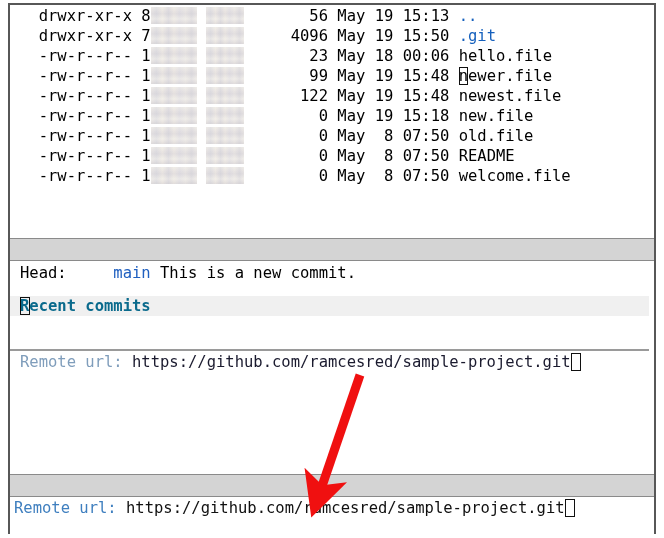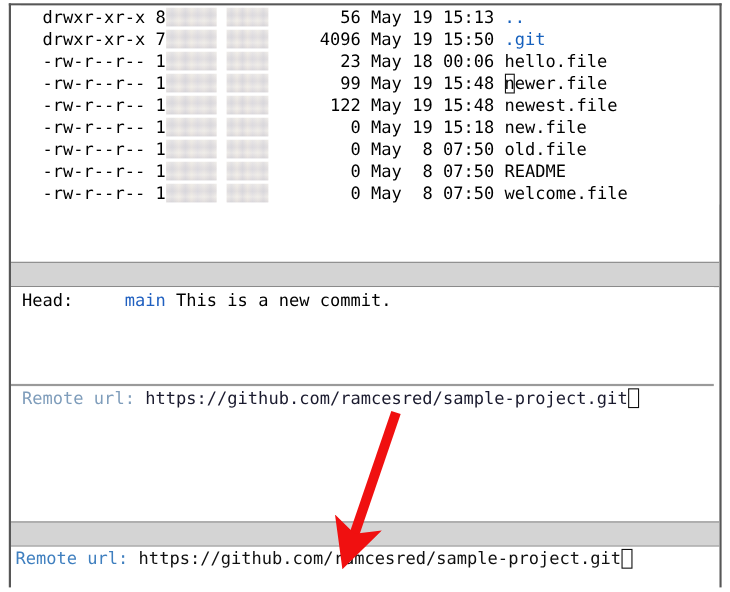--- a/index.html
+++ b/index.html
@@ -225,20 +225,21 @@
 
   <div class="mode-line" style="top:233px;">
     
   </div>
 
   <div id="magit-window">
     <div class="fringe-left"></div>
 
     <div class="magit-line magit-head"><span class="mh-label">Head:</span><span>     </span><span class="mh-branch">main</span><span> </span><span class="mh-msg">This is a new commit.</span></div>
 
+    <div class="section-head"><span class="box-cursor"></span><span>Recent commits</span></div>
 
     <div class="remote-frame">
       <div class="remote-text"><span class="rl-label">Remote url:</span><span> </span><span class="rl-url">https://github.com/ramcesred/sample-project.git</span><span class="box-cursor-solo"></span></div>
     </div>
   </div>
 
   <div class="mode-line" style="top:469px;">
     
   </div>
 

